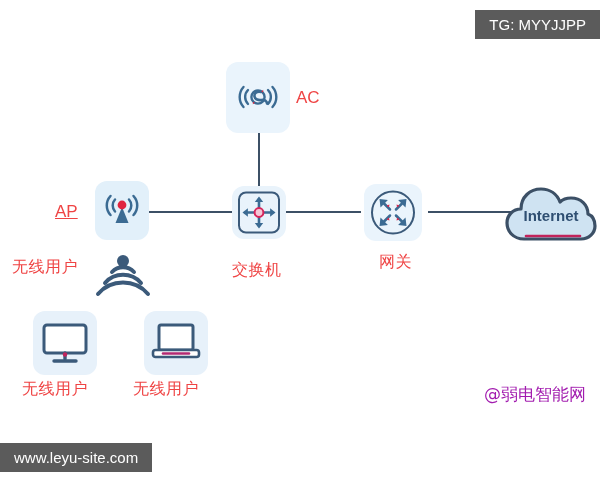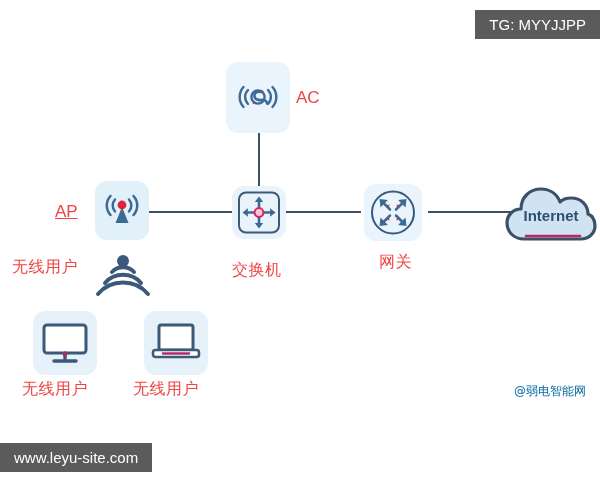--- a/index.html
+++ b/index.html
@@ -73,22 +73,22 @@
     position: absolute;
     background: #5b5b5b;
     color: #ffffff;
     font-size: 15px;
     padding: 6px 14px;
     white-space: nowrap;
     font-family: "Liberation Sans", "DejaVu Sans", sans-serif;
   }
   .wm-text {
     position: absolute;
-    color: #0369a1;
-    font-size: 12px;
+    color: #a21caf;
+    font-size: 17px;
     font-family: "DejaVu Sans", "Liberation Sans", sans-serif;
     white-space: nowrap;
   }
 
   
   .cloud-wrap {
     position: absolute;
   }
   .cloud-label {
     position: absolute;

